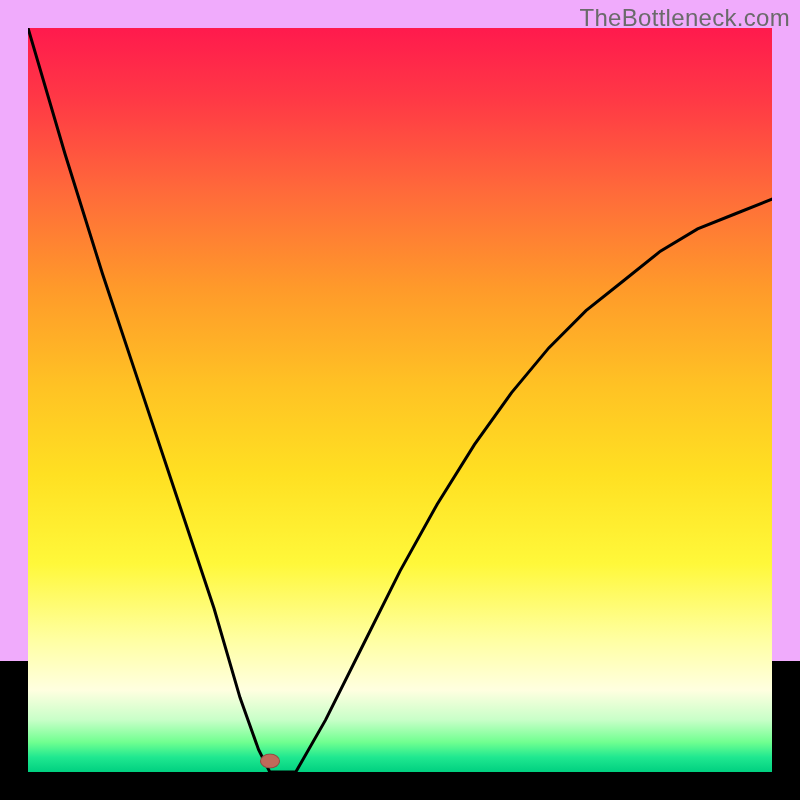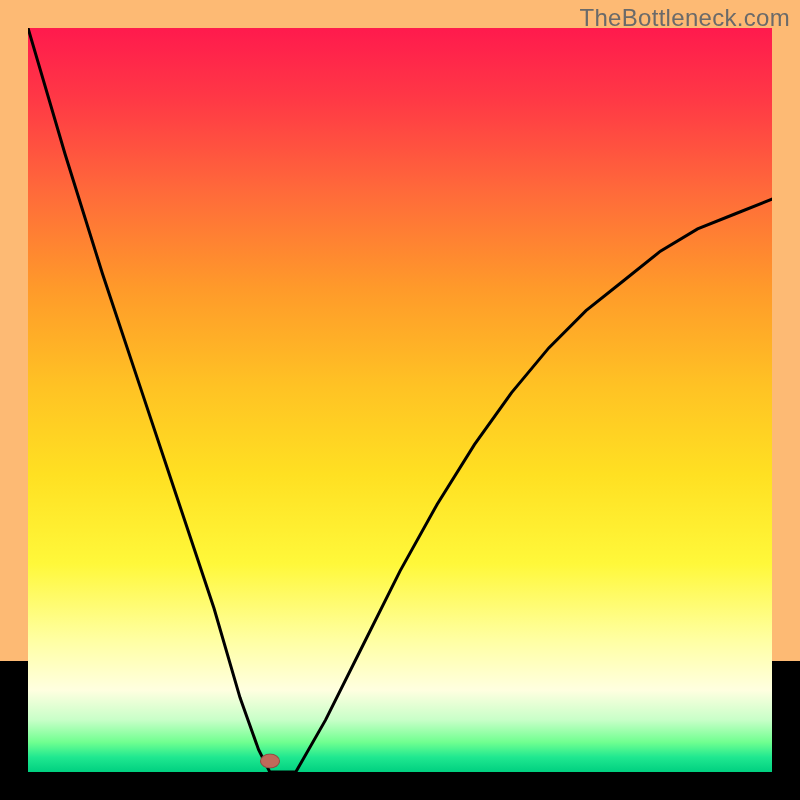--- a/index.html
+++ b/index.html
@@ -8,21 +8,21 @@
     width: 800px;
     height: 800px;
     background: #000;
     font-family: Arial, Helvetica, sans-serif;
     overflow: hidden;
   }
   .frame {
     position: relative;
     width: 800px;
     height: 661px;
-    background: #fdba74;
+    background: #f0abfc;
   }
   .plot-area {
     position: absolute;
     left: 28px;
     top: 28px;
     width: 744px;
     height: 744px;
     overflow: hidden;
   }
   .gradient-bg {

